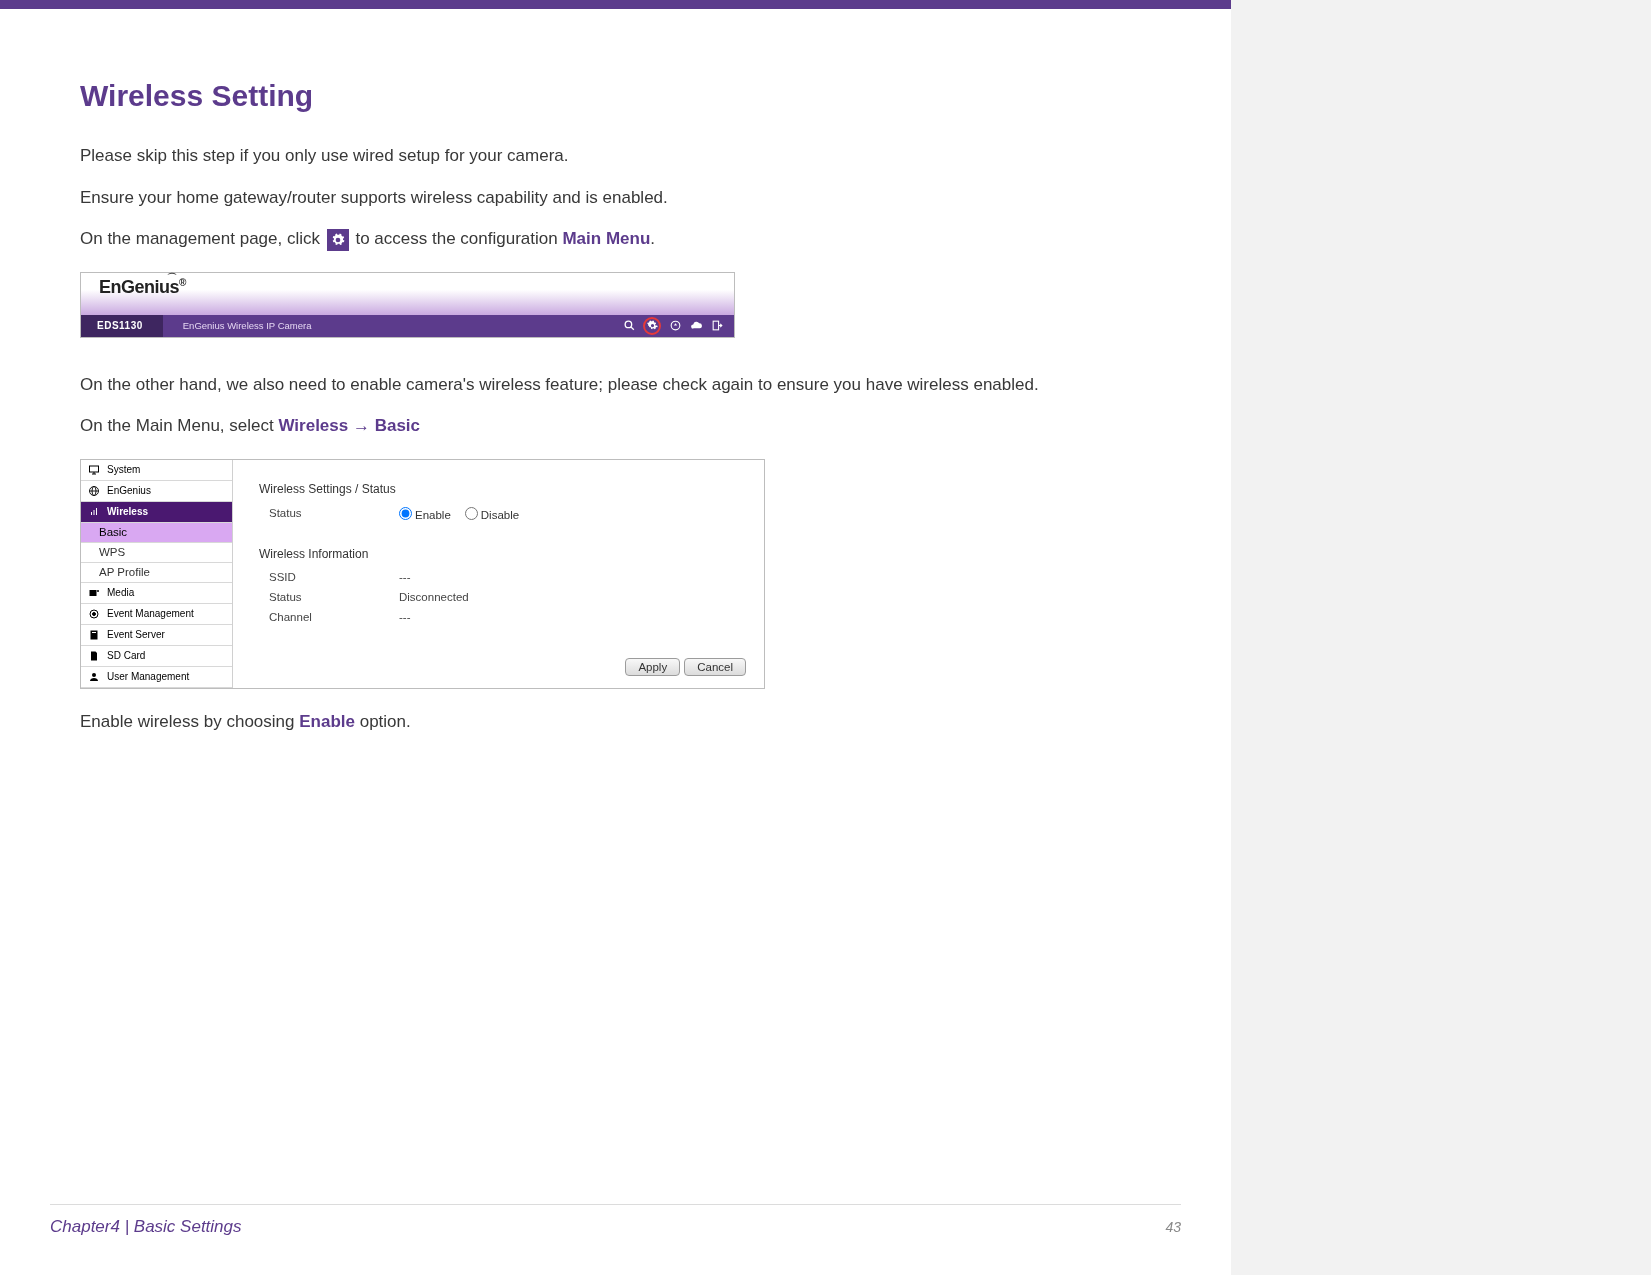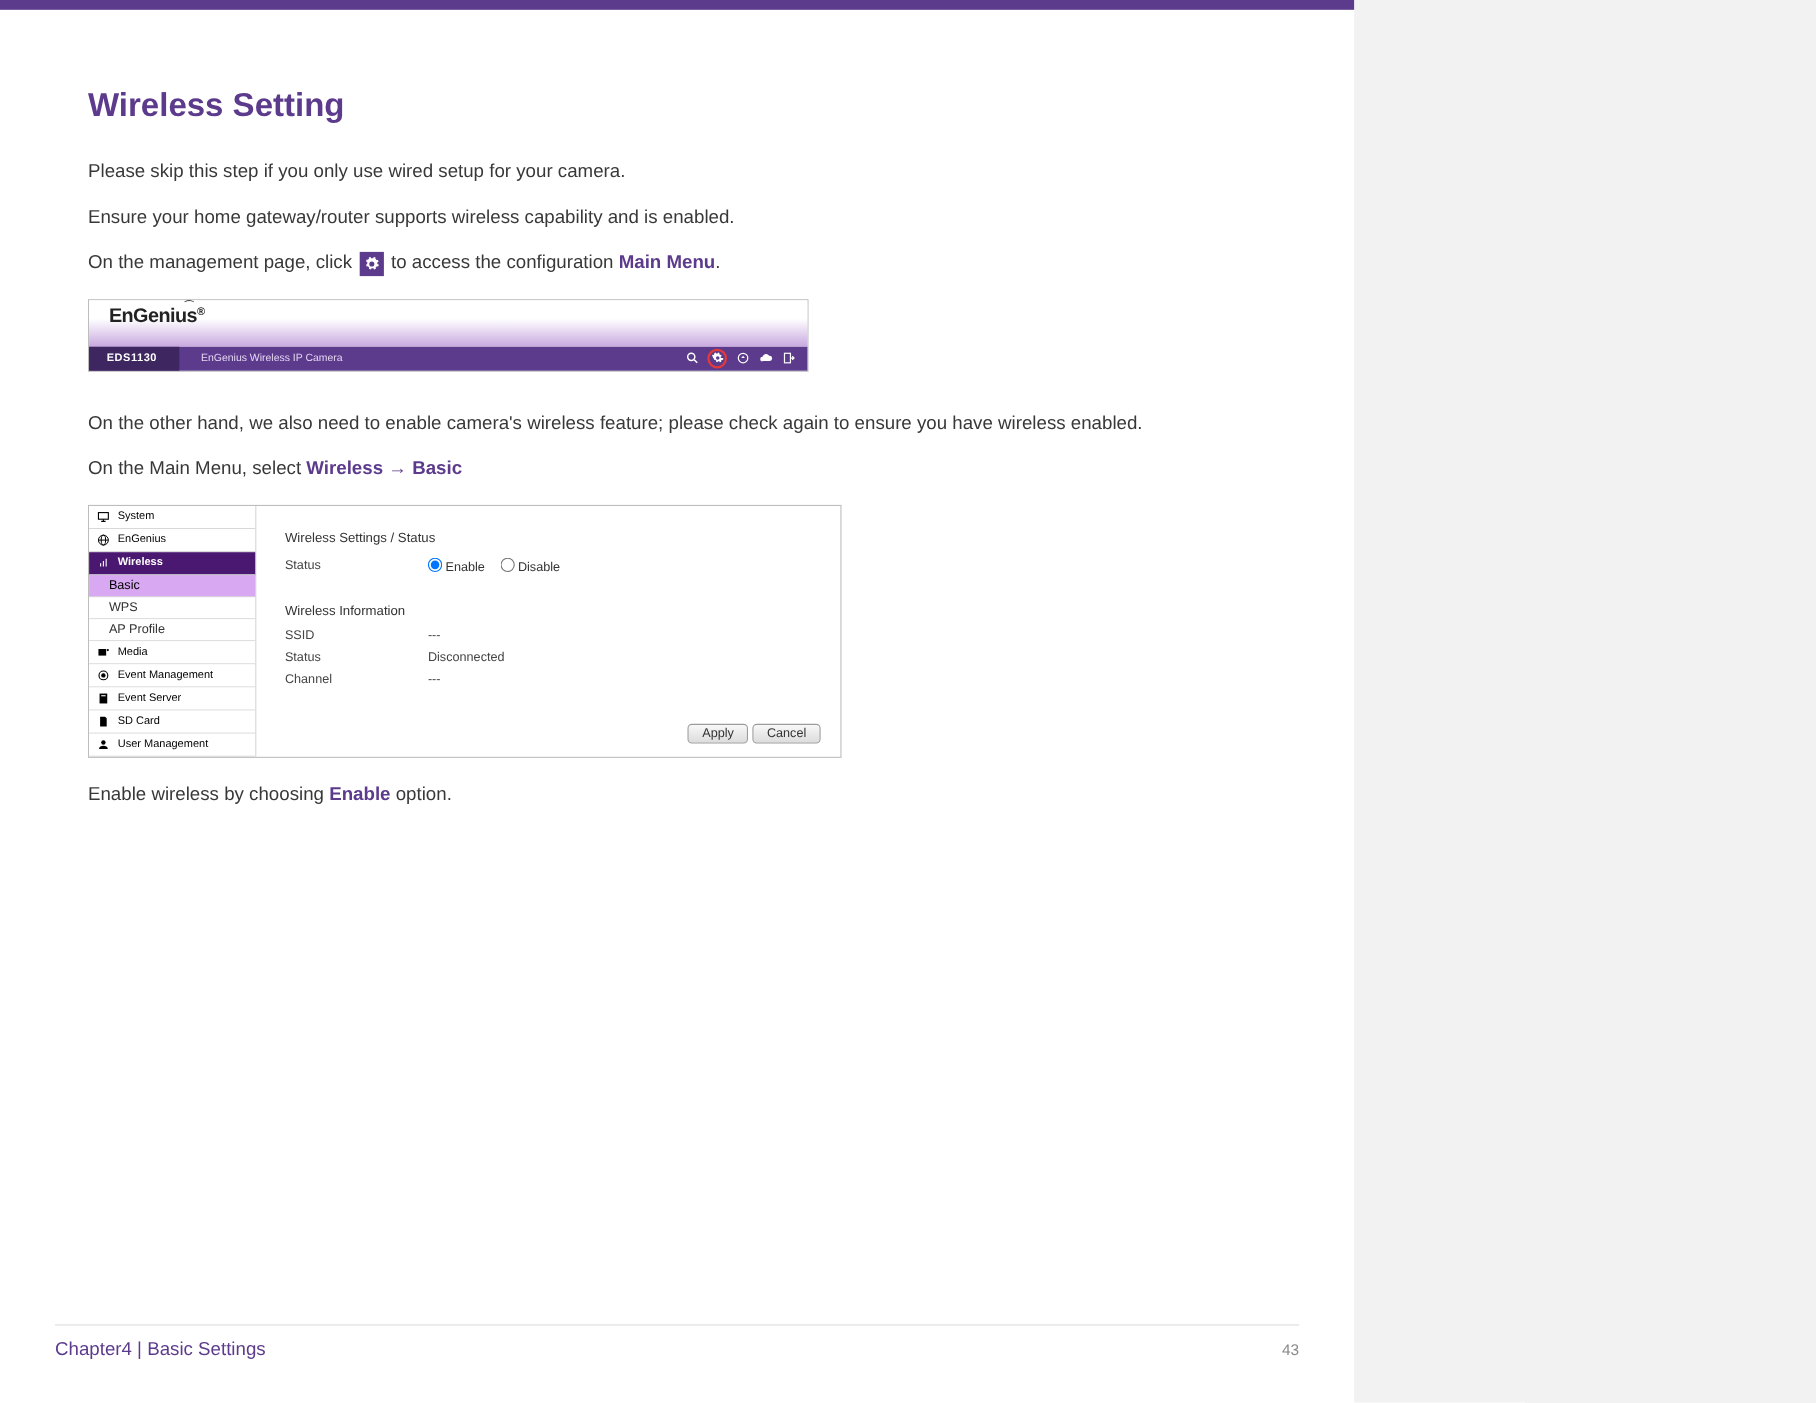--- a/index.html
+++ b/index.html
@@ -196,21 +196,21 @@
     color: #333;
     margin-bottom: 10px;
   }
   .row {
     display: flex;
     align-items: center;
     font-size: 11.5px;
     color: #444;
     margin-bottom: 8px;
   }
-  .row .lbl { width: 130px; }
+  .row .lbl { width: 130px; margin-left: 10px; }
   .radio-group { display: flex; align-items: center; gap: 4px; font-size: 11.5px; color: #333; }
   .radio-group label { margin-right: 10px; }
   .radio-group input { margin-right: 3px; position: relative; top: 1px; }
   .ui-btn {
     font-family: Arial, sans-serif;
     font-size: 11.5px;
     padding: 2px 12px;
     border: 1px solid #9c9c9c;
     border-radius: 4px;
     background: linear-gradient(to bottom, #f8f8f8, #dcdcdc);
@@ -228,20 +228,21 @@
   
   .footer {
     position: absolute;
     left: 50px;
     right: 50px;
     bottom: 38px;
     display: flex;
     justify-content: space-between;
     align-items: baseline;
     font-size: 17px;
+    font-style: italic;
   }
   .footer-left { color: #5c3b8c; font-stretch: condensed; }
   .footer-right { color: #888; font-size: 14px; }
   .divider-line {
     position: absolute;
     left: 50px; right: 50px;
     bottom: 70px;
     height: 1px;
     background: #dcdcdc;
   }

